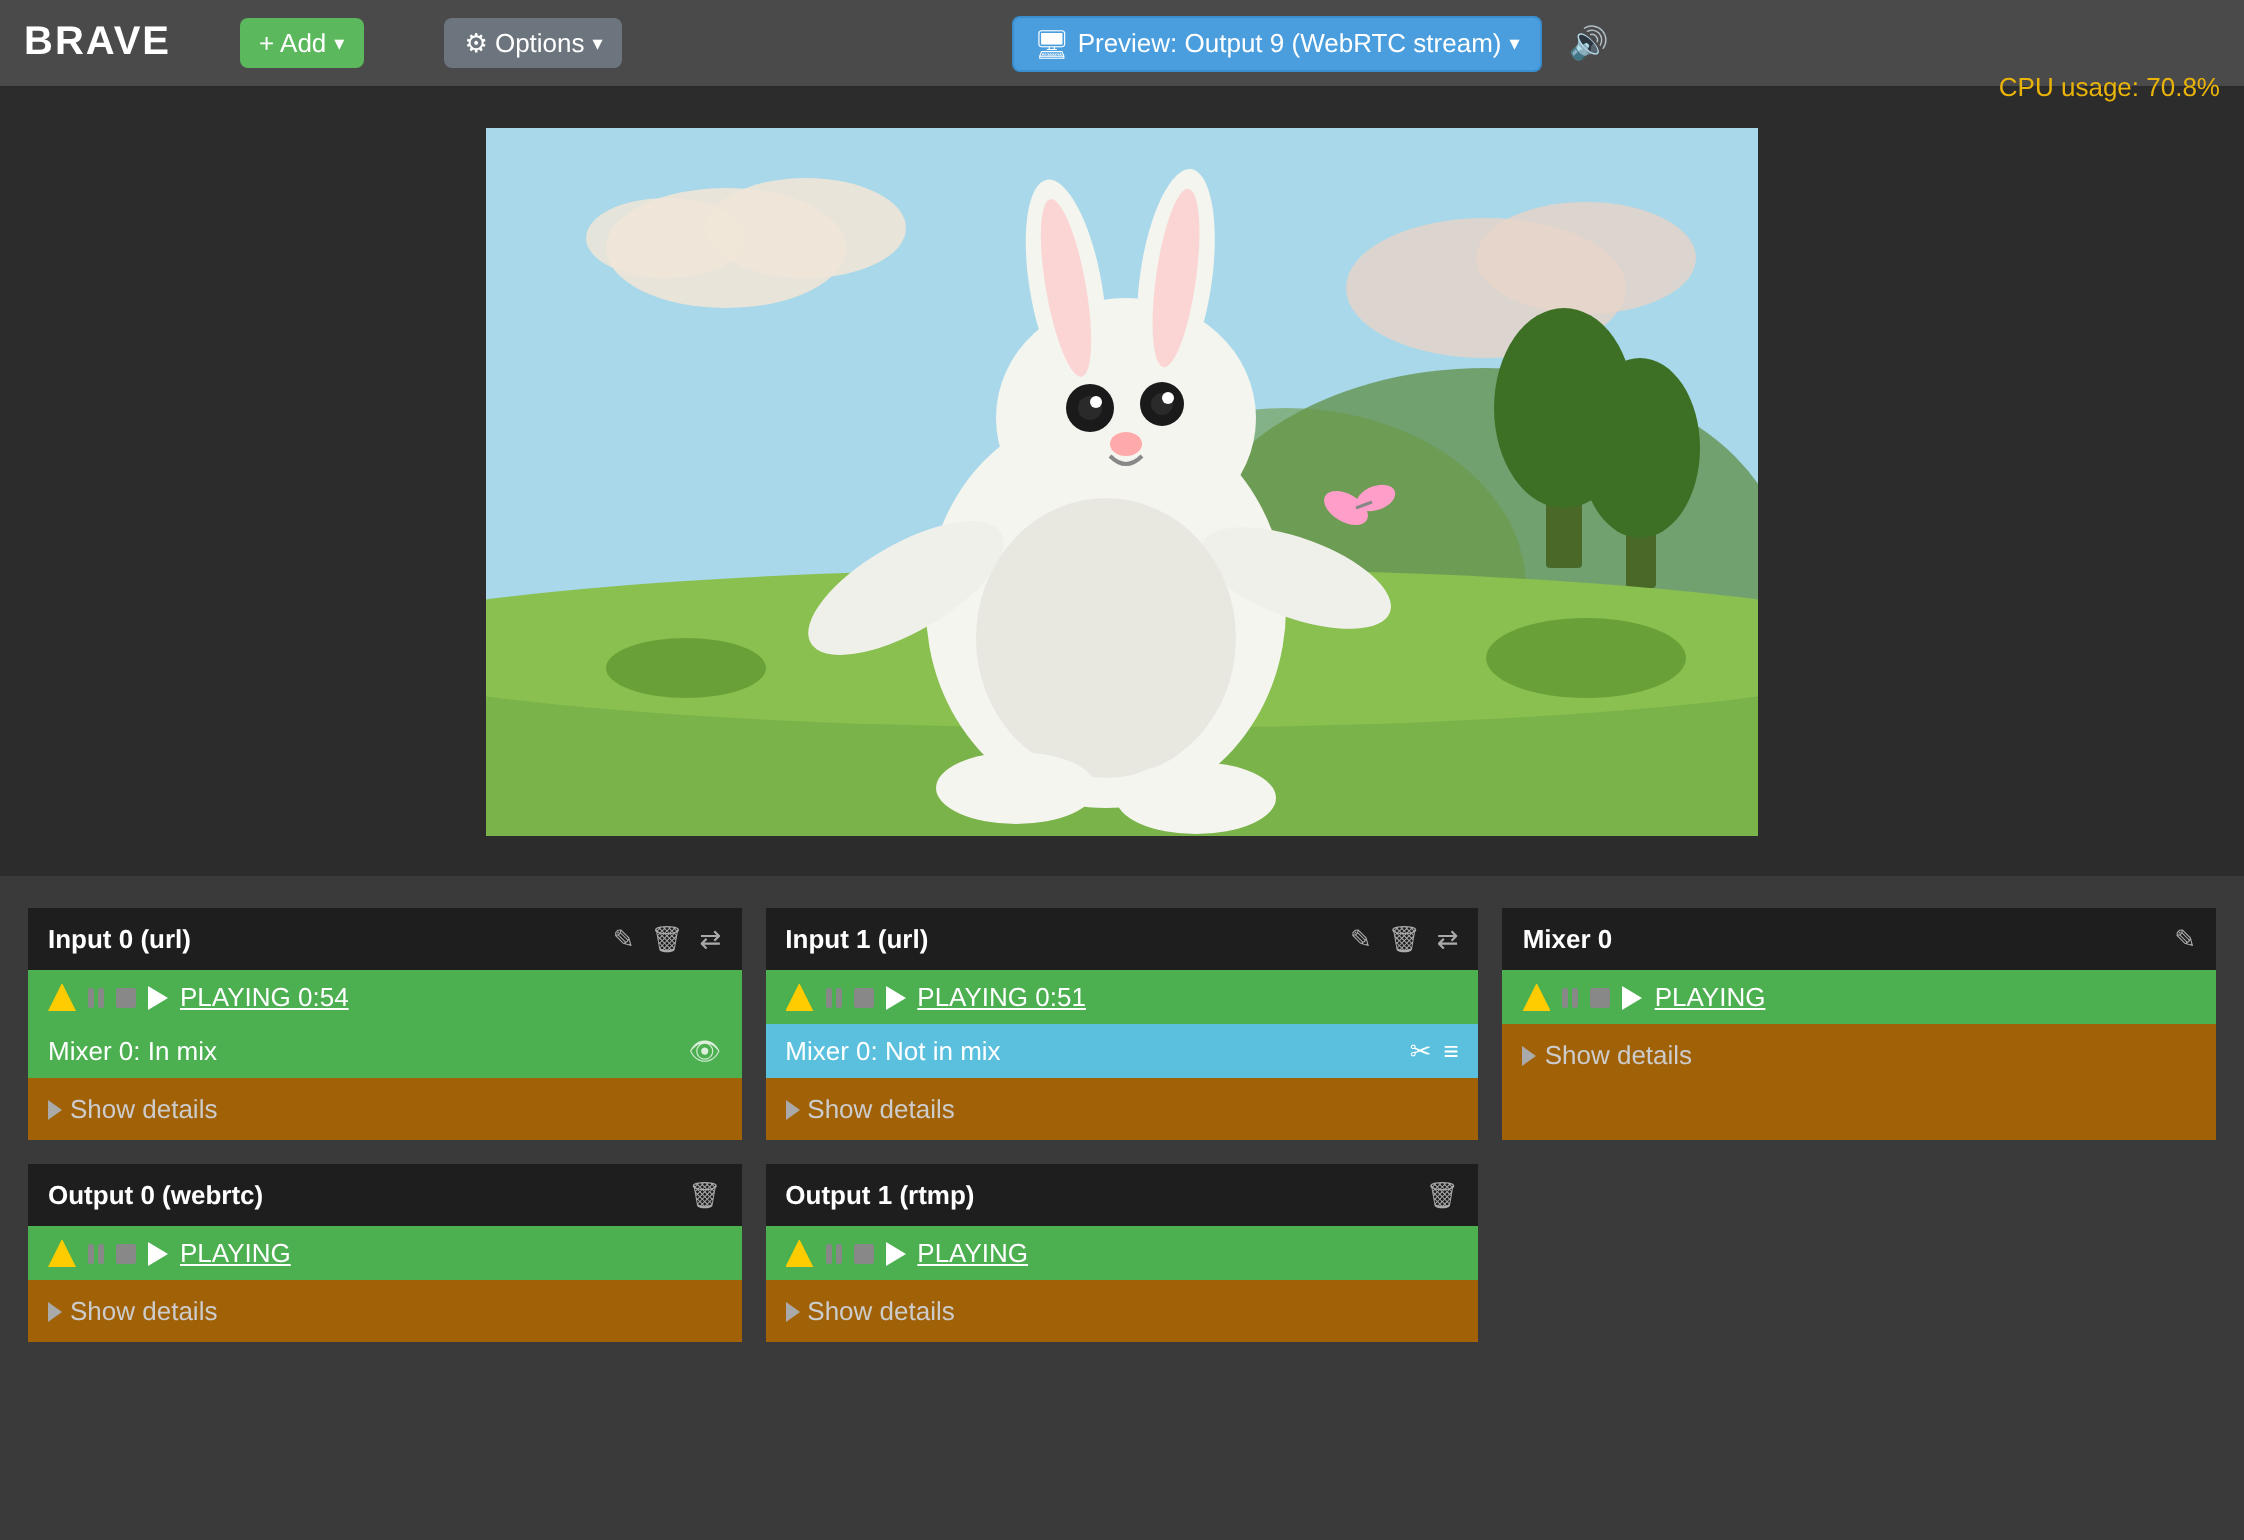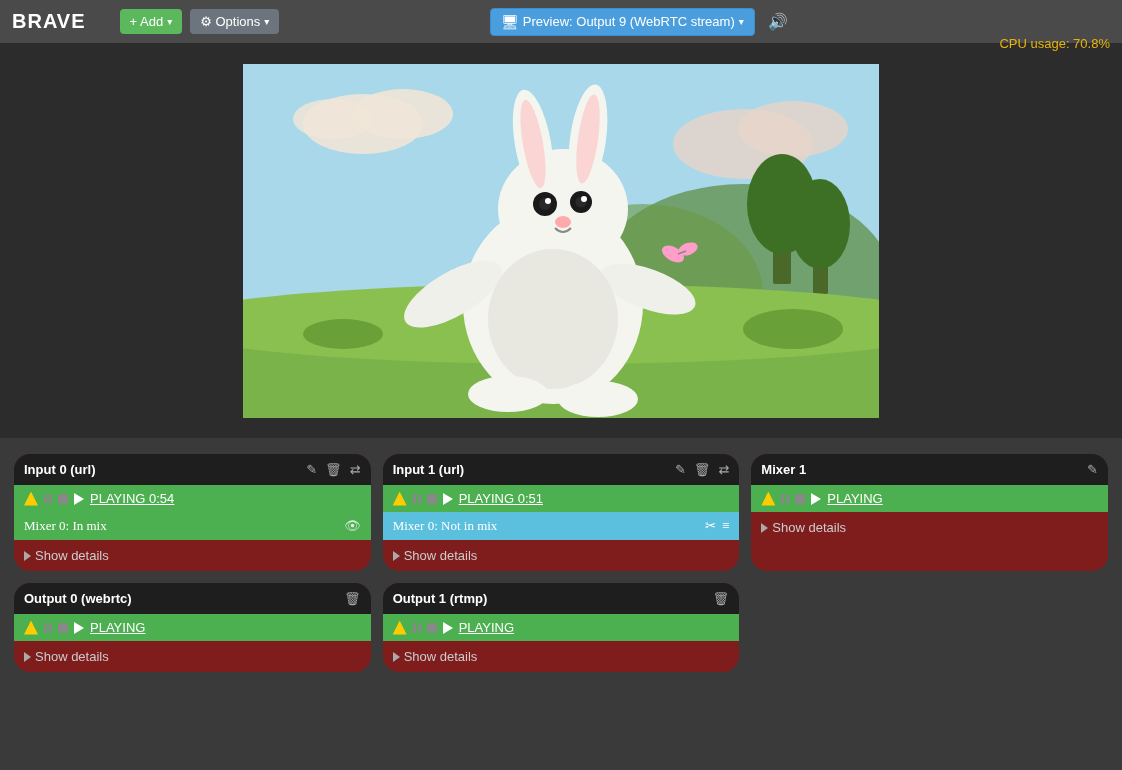--- a/index.html
+++ b/index.html
@@ -41,20 +41,21 @@
       font-weight: 500;
     }
     .btn-add {
       background: #5cb85c;
       color: #fff;
       margin-left: 18px;
     }
     .btn-options {
       background: #6c757d;
       color: #fff;
+      margin-left: 32px;
     }
     .btn-preview {
       background: #4a9ede;
       color: #fff;
       border: 1px solid #3a8ece;
     }
     .btn-caret {
       font-size: 10px;
     }
     .cpu-usage {
@@ -104,22 +105,22 @@
 
     
     .cards-grid {
       display: grid;
       grid-template-columns: repeat(3, 1fr);
       gap: 12px;
       padding: 16px 14px;
     }
 
     .card {
-      background: #7f1d1d;
-      border-radius: 16px;
+      background: #a16207;
+      border-radius: 0;
       overflow: hidden;
     }
 
     .card-header {
       background: #1e1e1e;
       padding: 8px 10px;
       display: flex;
       align-items: center;
       justify-content: space-between;
     }
@@ -185,21 +186,20 @@
     }
 
     .mixer-row {
       background: #4caf50;
       padding: 6px 10px;
       display: flex;
       align-items: flex-start;
       justify-content: space-between;
       font-size: 13px;
       color: #fff;
-      font-family: Liberation Serif, serif;
     }
     .mixer-row.not-in-mix {
       background: #5bc0de;
       color: #fff;
     }
     .mixer-row-icons {
       display: flex;
       gap: 6px;
     }
     .mixer-row-icon {
@@ -389,21 +389,21 @@
       </div>
     </div>
     <div class="show-details">
       <span class="triangle-right"></span>
       <span>Show details</span>
     </div>
   </div>
 
   <div class="card mixer-card">
     <div class="card-header">
-      <span class="card-title">Mixer 1</span>
+      <span class="card-title">Mixer 0</span>
       <div class="card-actions">
         <span class="card-action-icon">✎</span>
       </div>
     </div>
     <div class="status-bar">
       <span class="status-icon-warn"></span>
       <span class="status-icon-pause">
           <span></span>
           <span></span>
         </span>

